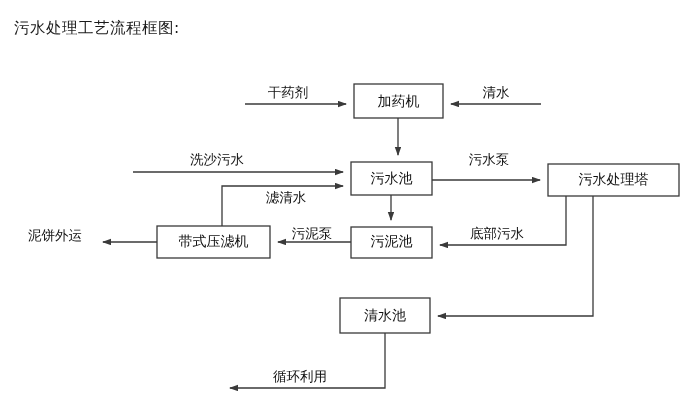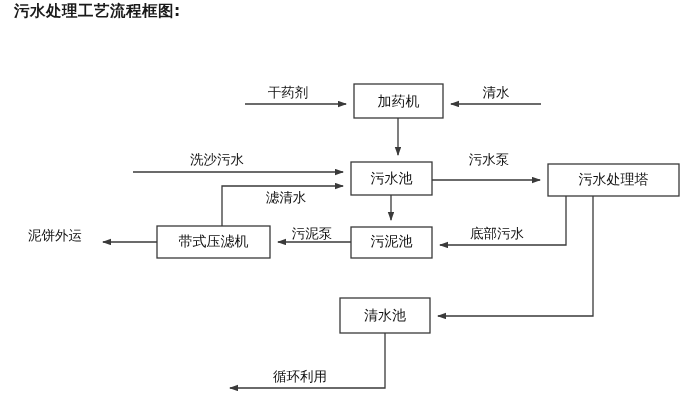--- a/index.html
+++ b/index.html
@@ -1,18 +1,18 @@
 <!DOCTYPE html>
 <html><head>
 <meta charset="utf-8">
 <style>
   html,body{margin:0;padding:0;background:#ffffff;}
   body{width:700px;height:420px;position:relative;overflow:hidden;
        font-family:"DejaVu Sans","Liberation Sans",sans-serif;color:#000;}
-  #title{position:absolute;left:14px;top:1px;font-size:15.5px;font-weight:bold;
+  #title{position:absolute;left:14px;top:18px;font-size:15.5px;font-weight:normal;
          letter-spacing:.5px;color:#1a1a1a;white-space:nowrap;}
   svg{position:absolute;left:0;top:0;width:700px;height:420px;}
   .bx{fill:#ffffff;stroke:#3a3a3a;stroke-width:1.3;}
   .ln{stroke:#3a3a3a;stroke-width:1.3;fill:none;}
   .nodetxt{font-family:"DejaVu Sans","Liberation Sans",sans-serif;font-size:14px;
            fill:#111;text-anchor:middle;dominant-baseline:middle;}
   .edgetxt{font-family:"DejaVu Sans","Liberation Sans",sans-serif;font-size:13.5px;
            fill:#111;text-anchor:middle;}
 </style>
 </head>

